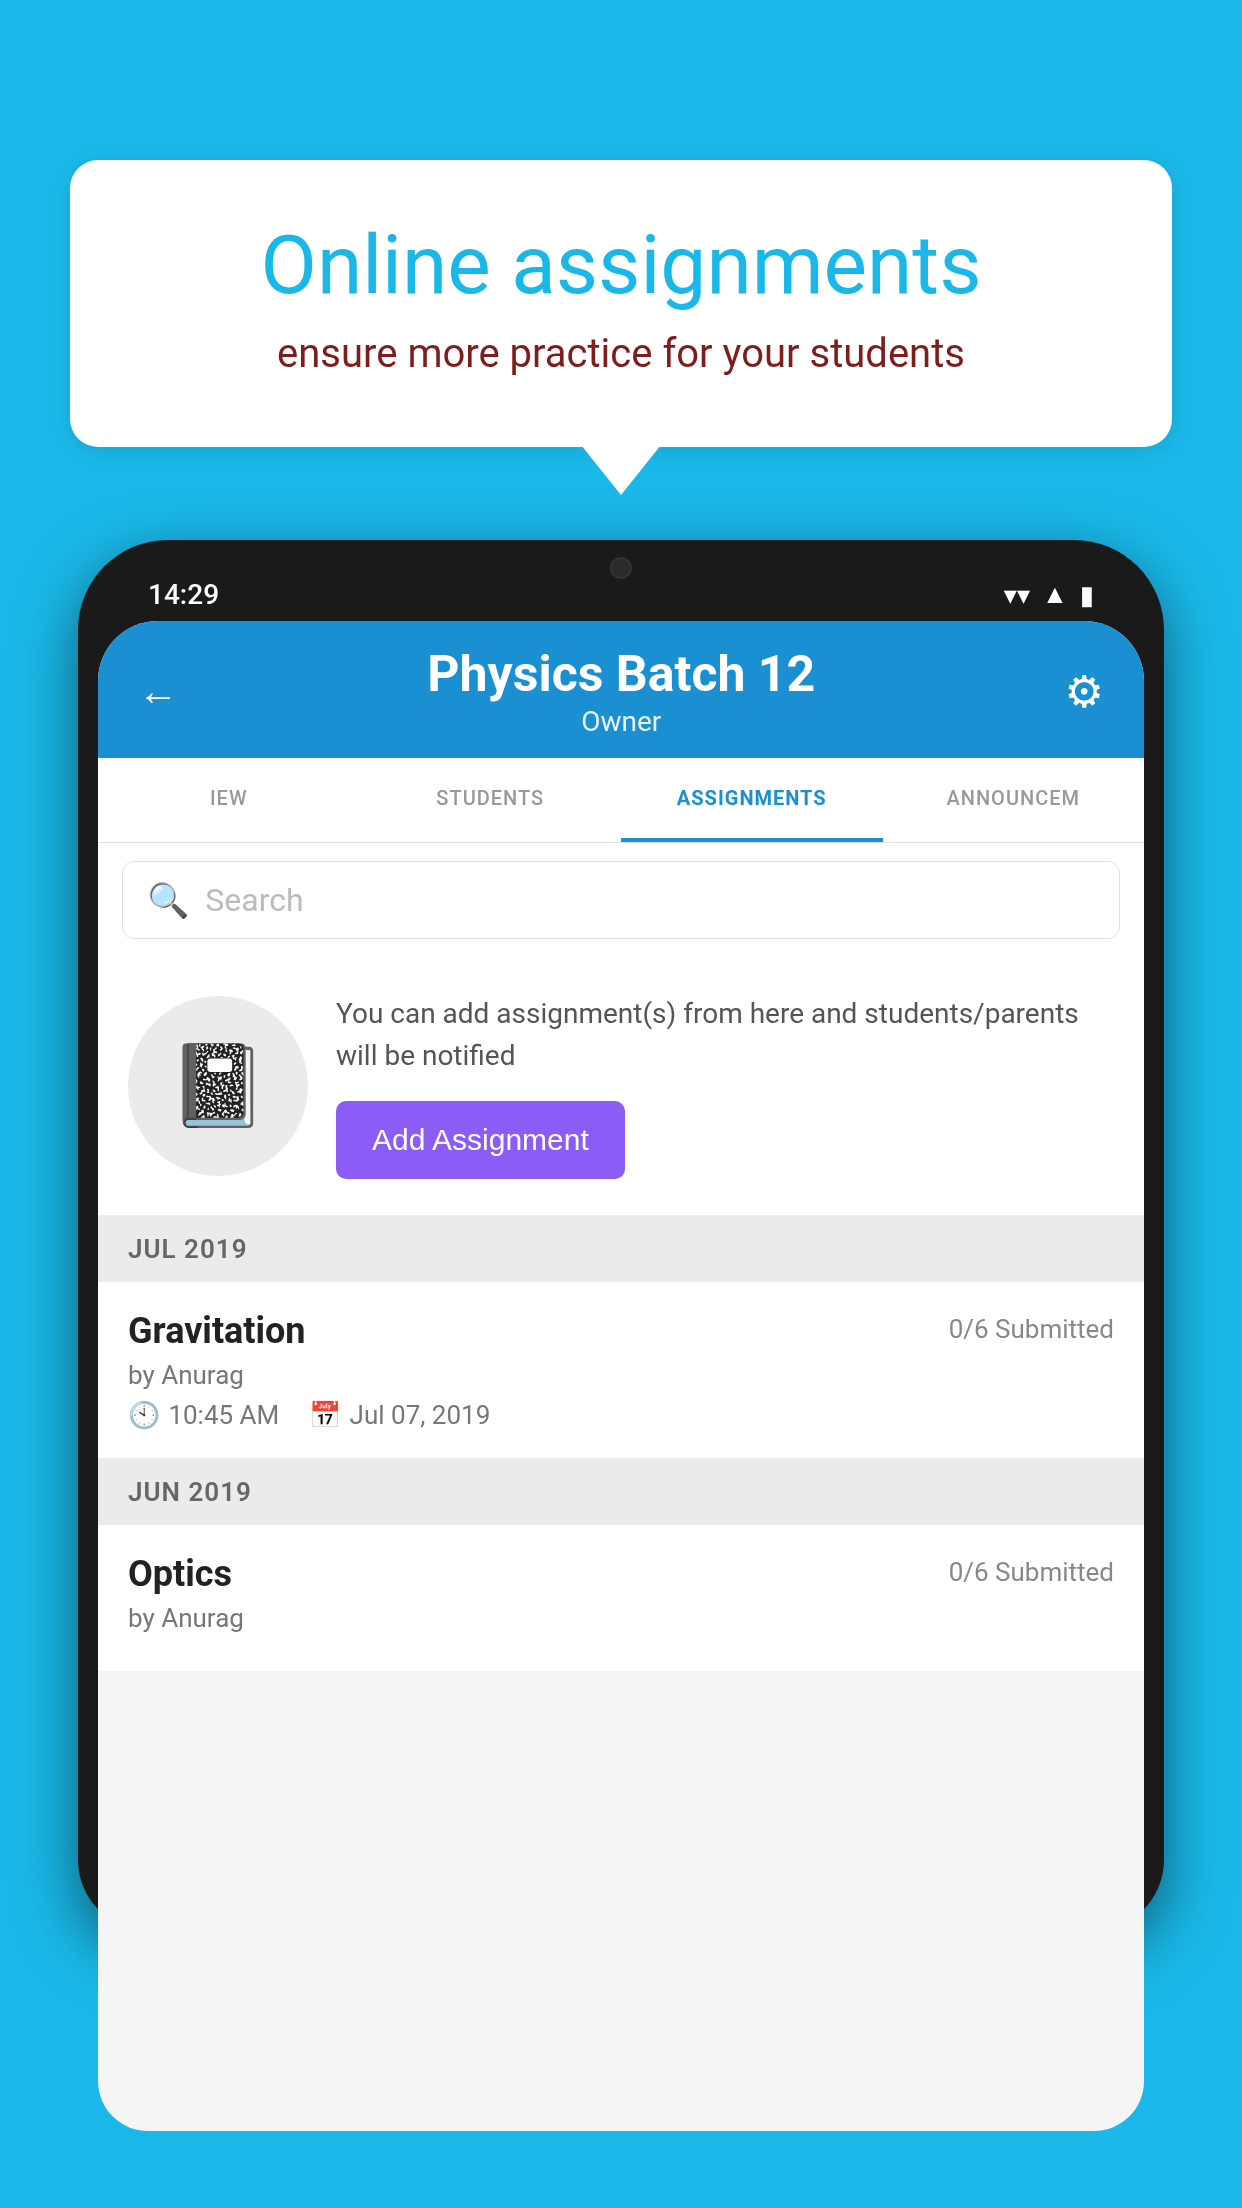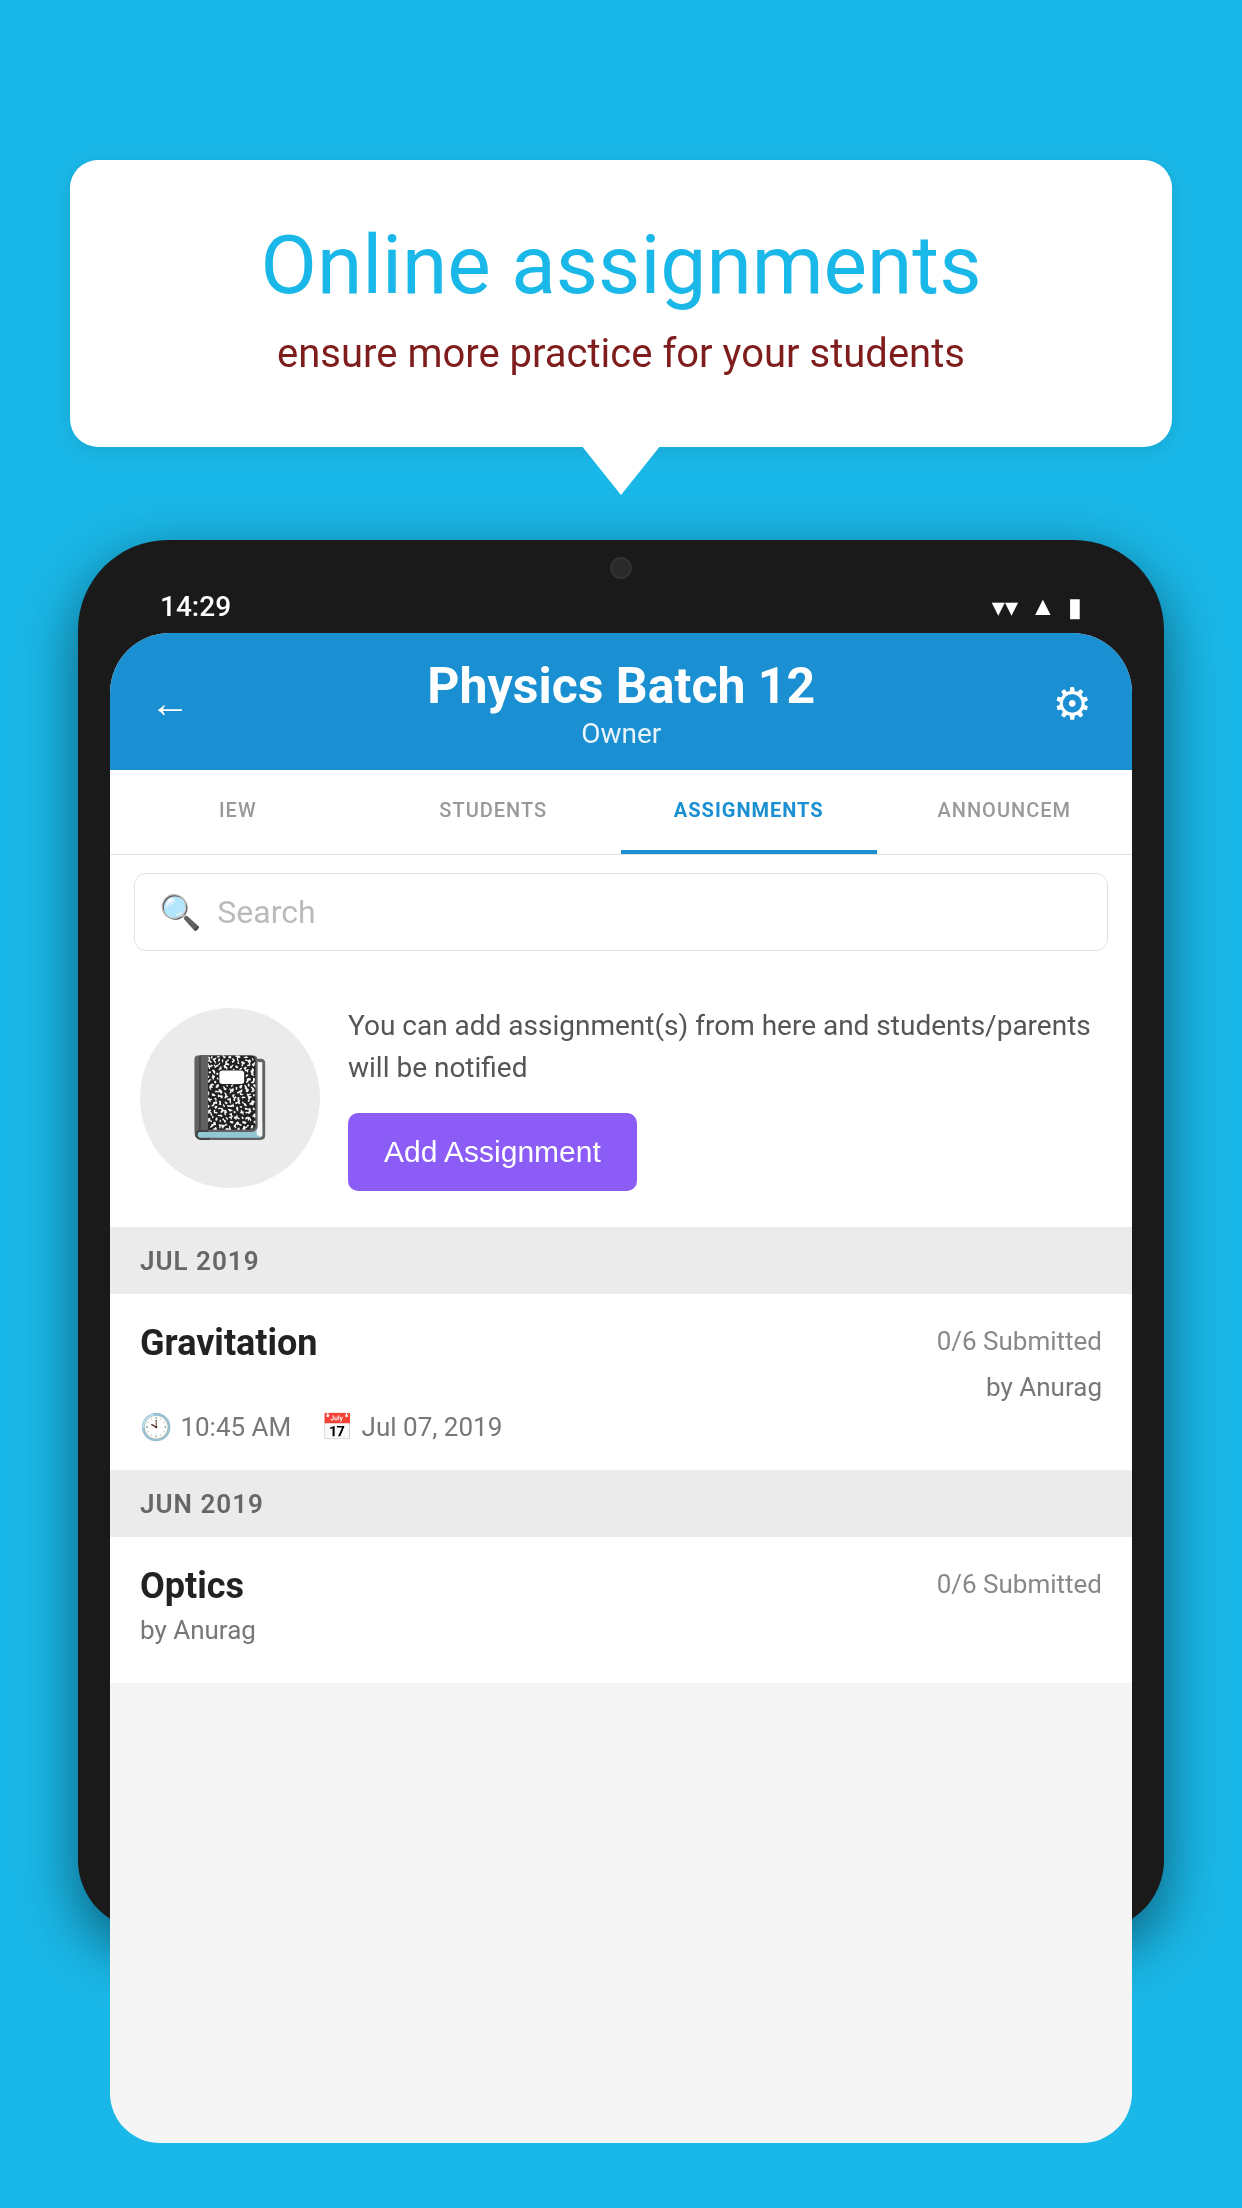--- a/index.html
+++ b/index.html
@@ -63,21 +63,21 @@
       position: absolute;
       top: 540px;
       left: 78px;
       right: 78px;
       bottom: 0;
     }
 
     .phone-outer {
       background: #1a1a1a;
       border-radius: 90px 90px 70px 70px;
-      padding: 32px;
+      padding: 20px;
       position: relative;
       height: 1390px;
       box-shadow: 0 20px 60px rgba(0,0,0,0.5);
     }
 
     
     .phone-top-bar {
       display: flex;
       justify-content: space-between;
       align-items: center;
@@ -278,21 +278,20 @@
       font-weight: 600;
       color: #666;
       letter-spacing: 1px;
     }
 
     
     .assignment-item {
       background: white;
       padding: 28px 30px;
       border-bottom: 1px solid #f0f0f0;
-      text-align: right;
     }
 
     .assignment-row-top {
       display: flex;
       justify-content: space-between;
       align-items: flex-start;
       margin-bottom: 8px;
     }
 
     .assignment-name {

